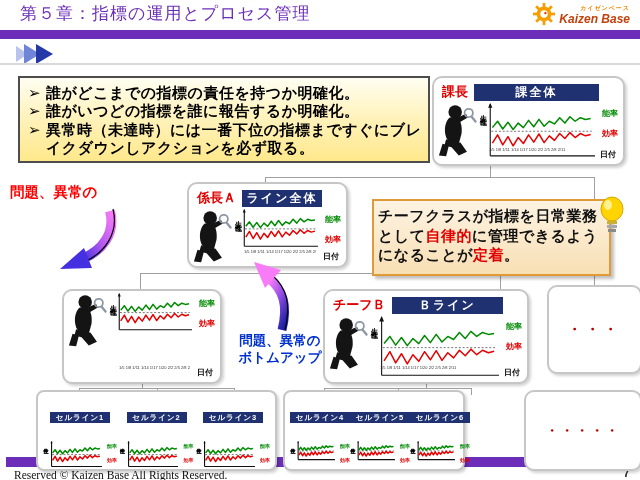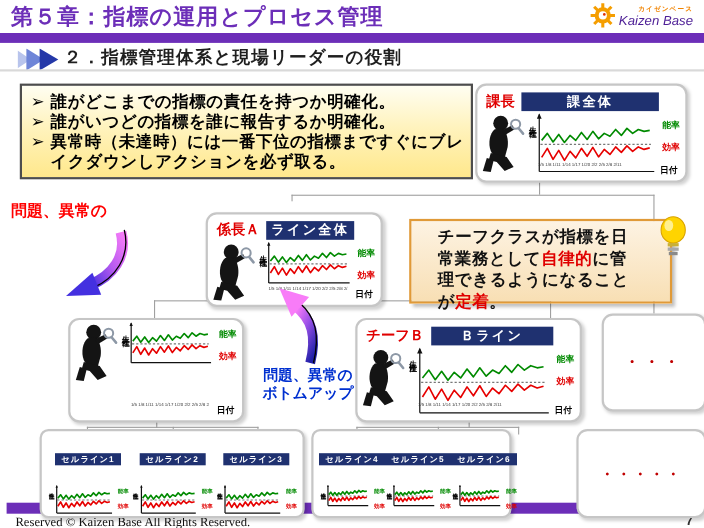--- a/index.html
+++ b/index.html
@@ -1,23 +1,23 @@
 <!DOCTYPE html>
 <html><head>
 <meta charset="utf-8">
 <style>
   html,body{margin:0;padding:0;background:#888;}
   #slide{position:relative;width:640px;height:480px;background:#fff;overflow:hidden;
          font-family:"Liberation Sans","DejaVu Sans",sans-serif;}
   
-  .hdr-title{position:absolute;left:10px;top:2px;font-size:20px;font-weight:bold;color:#6C2EB8;letter-spacing:1px;}
+  .hdr-title{position:absolute;left:20px;top:2px;font-size:17px;font-weight:normal;color:#6C2EB8;letter-spacing:1px;}
   .hdr-bar{position:absolute;left:0;right:0;top:30px;height:9px;background:#6C2EB8;}
   .logo{position:absolute;right:10px;top:2px;display:flex;align-items:center;gap:3px;}
   .logo-jp{font-size:6px;color:#F08300;font-weight:bold;text-align:right;letter-spacing:1px;}
-  .logo-en{font-size:12px;font-weight:normal;font-style:italic;color:#4c1d95;line-height:1;}
+  .logo-en{font-size:12px;font-weight:bold;font-style:italic;color:#c2410c;line-height:1;}
   .sub-arrow{position:absolute;left:16px;top:44px;}
   .sub-title{position:absolute;left:58px;top:42px;font-size:16px;font-weight:bold;color:#1F1F1F;letter-spacing:1px;}
   .divider{position:absolute;left:0;right:0;top:63px;height:2px;background:#D9D9D9;}
   
   .ybox{position:absolute;left:18px;top:76px;width:412px;height:87px;box-sizing:border-box;
         border:2px solid #4D4D4D;background:linear-gradient(180deg,#FFFEF2 0%,#FFF3BE 45%,#FFE88C 100%);
         padding:6px 6px 0 8px;z-index:2;}
   .bullet{display:flex;font-size:15px;font-weight:bold;color:#000;line-height:1.22;letter-spacing:0.5px;}
   .bullet .mk{width:18px;flex:none;}
   
@@ -42,21 +42,21 @@
   .chart.mini .ylab{font-size:5px;top:4px;letter-spacing:0;}
   .chart.mini svg.plot{left:7px;top:1px;right:15px;bottom:9px;}
   .chart.mini .slab{font-size:5px;right:0;}
   .chart.mini .slab.green{top:3px;}
   .chart.mini .slab.red{top:17px;}
   .chart.mini .ticks{font-size:3.5px;bottom:5px;left:8px;right:16px;}
   .chart.mini .xlab{font-size:5.5px;right:0;bottom:0;}
   
   .callout{position:absolute;left:372px;top:199px;width:239px;height:77px;box-sizing:border-box;
            border:2px solid #E09A38;background:linear-gradient(180deg,#FDF3E3 0%,#F8DFB4 100%);
-           box-shadow:3px 3px 3px rgba(0,0,0,0.25);padding:5px 24px;font-size:15px;font-weight:bold;
+           box-shadow:3px 3px 3px rgba(0,0,0,0.25);padding:5px 4px;font-size:15px;font-weight:bold;
            color:#111;line-height:1.3;letter-spacing:0.5px;z-index:3;}
   .callout .hl{color:#E00000;}
   .bulb{position:absolute;left:598px;top:196px;z-index:5;}
   
   .breakdown{position:absolute;left:10px;top:183px;font-size:14.5px;font-weight:bold;color:#FF0000;line-height:1.25;z-index:4;}
   .bottomup{position:absolute;left:224px;top:333px;width:112px;text-align:center;font-size:13.5px;font-weight:bold;color:#0030D0;line-height:1.25;z-index:4;}
   .curve-arrow{position:absolute;z-index:4;}
   
   .cont{position:absolute;background:#fff;border:2px solid #C6C6C6;border-radius:8px;box-sizing:border-box;
         box-shadow:2px 2px 3px rgba(0,0,0,0.18);display:flex;justify-content:space-between;
@@ -122,21 +122,20 @@
       <div class="logo-jp">カイゼンベース</div>
       <div class="logo-en">Kaizen Base</div>
     </div>
   </div>
   <div class="hdr-bar"></div>
   <svg class="sub-arrow" width="38" height="20" viewBox="0 0 38 20">
     <polygon points="0,2 12,10 0,18" fill="#B8C4EC"></polygon>
     <polygon points="8,0 24,10 8,20" fill="#6E85D8"></polygon>
     <polygon points="20,0 37,10 20,20" fill="#2438A8"></polygon>
   </svg>
-  <div class="sub-title">２．指標管理体系と現場リーダーの役割</div>
   <div class="divider"></div>
 
   <div class="ybox" id="bullets">
       <div class="bullet">
         <span class="mk">➢</span>
         <span>誰がどこまでの指標の責任を持つか明確化。</span>
       </div>
       <div class="bullet">
         <span class="mk">➢</span>
         <span>誰がいつどの指標を誰に報告するか明確化。</span>
@@ -186,21 +185,21 @@
             <polyline points="5.0,37.1 9.8,29.5 14.6,38.8 19.4,31.2 24.2,39.6 28.9,32.0 33.7,37.5 38.5,29.5 43.3,36.2 48.1,28.7 52.9,36.7 57.7,30.4 62.5,34.6 67.3,28.3 72.1,32.9 76.8,27.4 81.6,32.0 86.4,28.3 91.2,30.4 96.0,29.1" fill="none" stroke="#E60000" stroke-width="1.5" stroke-linejoin="round" vector-effect="non-scaling-stroke"></polyline>
           </svg>
         <span class="slab green">能率</span>
         <span class="slab red">効率</span>
         <span class="ticks">1/5 1/8 1/11 1/14 1/17 1/20 2/2 2/5 2/8 2/11</span>
         <span class="xlab">日付</span>
       </div>
     </div>
   </div>
 
-  <div class="obox" style="left:187px;top:193px;width:161px;height:86px;">
+  <div class="obox" style="left:187px;top:182px;width:161px;height:86px;">
     <div class="orow1">
       <span class="role">係長Ａ</span>
       <div class="scope">ライン全体</div>
     </div>
     <div class="orow2">
       <svg class="person" viewBox="0 0 44 62">
           <use href="#person-def"></use>
         </svg>
       <div class="chart big">
         <span class="ylab">生産性</span>

